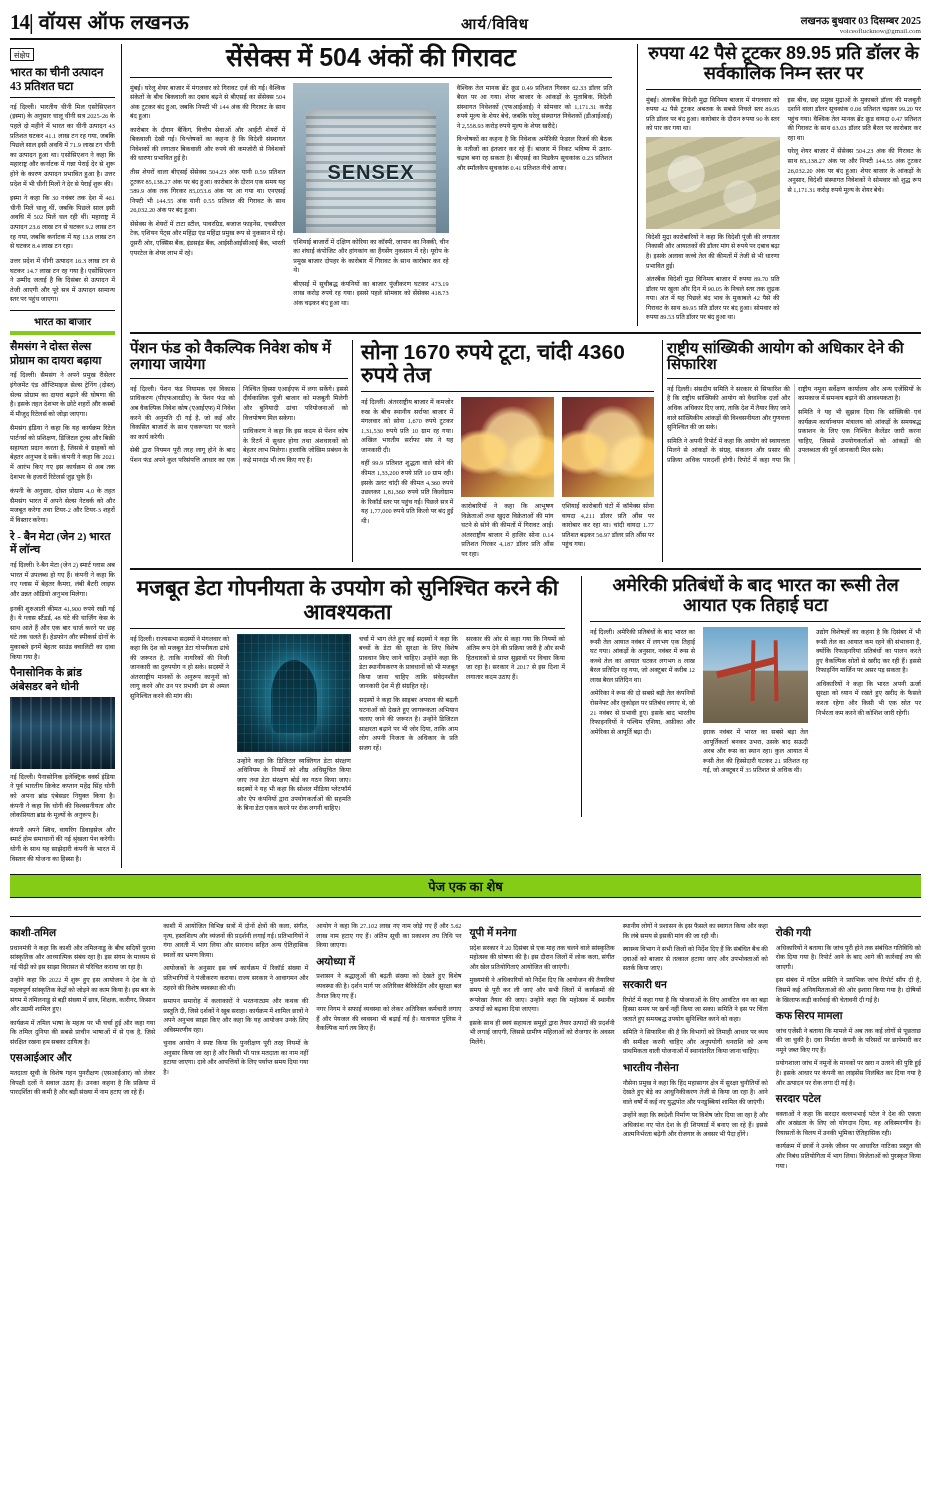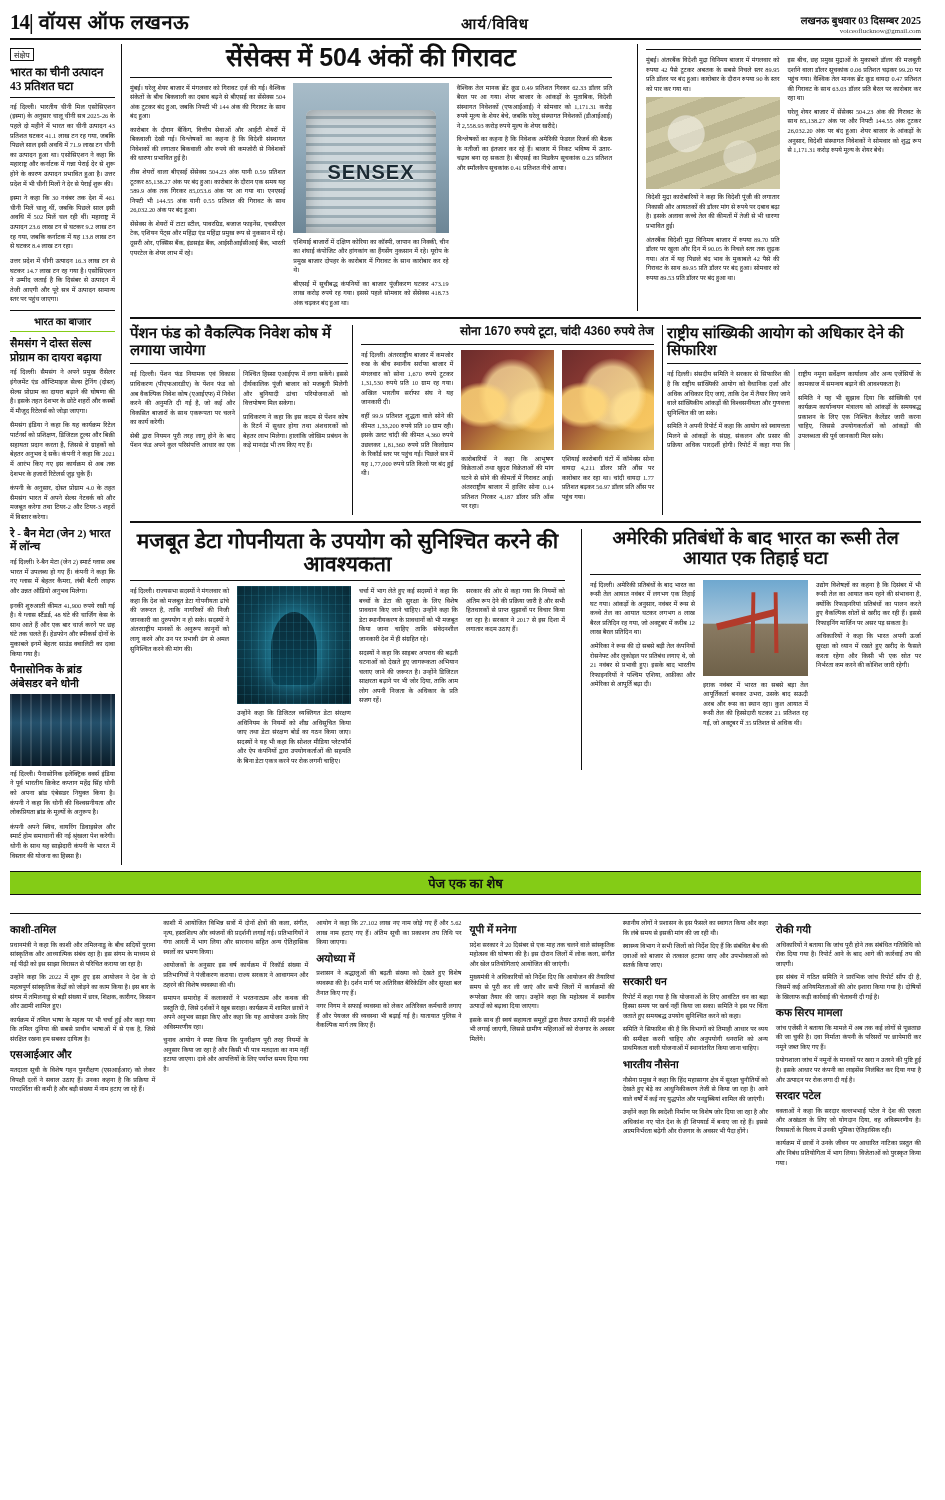--- a/index.html
+++ b/index.html
@@ -56,21 +56,21 @@
   }
   .rail h3 {
     font-size: 11.5px; line-height: 1.25; margin: 2px 0 4px 0; font-weight: bold;
     border-bottom: 1px solid #111; padding-bottom: 3px;
   }
   .rail p {
     font-size: 6.4px; line-height: 1.5; margin: 0 0 5px 0; text-align: justify;
   }
   .rail h4 {
     font-size: 10px; text-align:center; font-weight:bold; margin: 6px 0 4px;
-    border-top: 1px solid #111; border-bottom:1px solid #84cc16; padding: 3px 0;
+    border-top: 1px solid #111; border-bottom:4px solid #84cc16; padding: 3px 0;
   }
   .rail h5 {
     font-size: 11px; line-height:1.25; font-weight: bold; margin: 5px 0 3px 0;
   }
 
   
   .content { padding-left: 8px; }
 
   .hl-xl {
     font-family: "Liberation Sans", sans-serif;
@@ -240,20 +240,21 @@
               <p class="body">बीएसई में सूचीबद्ध कंपनियों का बाजार पूंजीकरण घटकर 473.19 लाख करोड़ रुपये रह गया। इससे पहले सोमवार को सेंसेक्स 418.73 अंक चढ़कर बंद हुआ था।</p>
             </div>
             <div>
               <p class="body">वैश्विक तेल मानक ब्रेंट क्रूड 0.49 प्रतिशत गिरकर 62.33 डॉलर प्रति बैरल पर आ गया। शेयर बाजार के आंकड़ों के मुताबिक, विदेशी संस्थागत निवेशकों (एफआईआई) ने सोमवार को 1,171.31 करोड़ रुपये मूल्य के शेयर बेचे, जबकि घरेलू संस्थागत निवेशकों (डीआईआई) ने 2,558.93 करोड़ रुपये मूल्य के शेयर खरीदे।</p>
               <p class="body">विश्लेषकों का कहना है कि निवेशक अमेरिकी फेडरल रिजर्व की बैठक के नतीजों का इंतजार कर रहे हैं। बाजार में निकट भविष्य में उतार-चढ़ाव बना रह सकता है। बीएसई का मिडकैप सूचकांक 0.23 प्रतिशत और स्मॉलकैप सूचकांक 0.41 प्रतिशत नीचे आया।</p>
             </div>
           </div>
         </div>
 
         <div style="border-left:1px solid #111; padding-left:8px;">
+          <div class="hl-xl" style="font-size:18px; text-align:center;">रुपया 42 पैसे टूटकर 89.95 प्रति डॉलर के सर्वकालिक निम्न स्तर पर</div>
           <div class="rule"></div>
           <div style="display:grid; grid-template-columns:1fr 1fr; gap:8px;">
             <div>
               <p class="body">मुंबई। अंतरबैंक विदेशी मुद्रा विनिमय बाजार में मंगलवार को रुपया 42 पैसे टूटकर अबतक के सबसे निचले स्तर 89.95 प्रति डॉलर पर बंद हुआ। कारोबार के दौरान रुपया 90 के स्तर को पार कर गया था।</p>
               <div class="photo ph-money" style="height:92px; margin:3px 0;"></div>
               <p class="body">विदेशी मुद्रा कारोबारियों ने कहा कि विदेशी पूंजी की लगातार निकासी और आयातकों की डॉलर मांग से रुपये पर दबाव बढ़ा है। इसके अलावा कच्चे तेल की कीमतों में तेजी से भी धारणा प्रभावित हुई।</p>
               <p class="body">अंतरबैंक विदेशी मुद्रा विनिमय बाजार में रुपया 89.70 प्रति डॉलर पर खुला और दिन में 90.05 के निचले स्तर तक लुढ़क गया। अंत में यह पिछले बंद भाव के मुकाबले 42 पैसे की गिरावट के साथ 89.95 प्रति डॉलर पर बंद हुआ। सोमवार को रुपया 89.53 प्रति डॉलर पर बंद हुआ था।</p>
             </div>
             <div>
               <p class="body">इस बीच, छह प्रमुख मुद्राओं के मुकाबले डॉलर की मजबूती दर्शाने वाला डॉलर सूचकांक 0.06 प्रतिशत चढ़कर 99.20 पर पहुंच गया। वैश्विक तेल मानक ब्रेंट क्रूड वायदा 0.47 प्रतिशत की गिरावट के साथ 63.03 डॉलर प्रति बैरल पर कारोबार कर रहा था।</p>
@@ -271,21 +272,21 @@
           <div class="hl-xl" style="font-size:15px;">पेंशन फंड को वैकल्पिक निवेश कोष में लगाया जायेगा</div>
           <div class="rule"></div>
           <div class="cols2">
             <p class="body">नई दिल्ली। पेंशन फंड नियामक एवं विकास प्राधिकरण (पीएफआरडीए) के पेंशन फंड को अब वैकल्पिक निवेश कोष (एआईएफ) में निवेश करने की अनुमति दी गई है, जो कई और विकसित बाजारों के साथ एकरूपता पर चलने का कार्य करेगी।</p>
             <p class="body">सेबी द्वारा नियमन पूरी तरह लागू होने के बाद पेंशन फंड अपने कुल परिसंपत्ति आधार का एक निश्चित हिस्सा एआईएफ में लगा सकेंगे। इससे दीर्घकालिक पूंजी बाजार को मजबूती मिलेगी और बुनियादी ढांचा परियोजनाओं को वित्तपोषण मिल सकेगा।</p>
             <p class="body">प्राधिकरण ने कहा कि इस कदम से पेंशन कोष के रिटर्न में सुधार होगा तथा अंशधारकों को बेहतर लाभ मिलेगा। हालांकि जोखिम प्रबंधन के कड़े मानदंड भी तय किए गए हैं।</p>
           </div>
         </div>
 
         <div style="border-left:1px solid #111;border-right:1px solid #111;padding:0 8px;">
-          <div class="hl-xl" style="font-size:12px; text-align:right;">सोना 1670 रुपये टूटा, चांदी 4360 रुपये तेज</div>
+          <div class="hl-xl" style="font-size:21px; text-align:left;">सोना 1670 रुपये टूटा, चांदी 4360 रुपये तेज</div>
           <div class="rule"></div>
           <div style="display:grid; grid-template-columns:1fr 1fr 1fr; gap:8px;">
             <div>
               <p class="body">नई दिल्ली। अंतरराष्ट्रीय बाजार में कमजोर रुख के बीच स्थानीय सर्राफा बाजार में मंगलवार को सोना 1,670 रुपये टूटकर 1,31,530 रुपये प्रति 10 ग्राम रह गया। अखिल भारतीय सर्राफा संघ ने यह जानकारी दी।</p>
               <p class="body">वहीं 99.9 प्रतिशत शुद्धता वाले सोने की कीमत 1,33,200 रुपये प्रति 10 ग्राम रही। इसके उलट चांदी की कीमत 4,360 रुपये उछलकर 1,81,360 रुपये प्रति किलोग्राम के रिकॉर्ड स्तर पर पहुंच गई। पिछले सत्र में यह 1,77,000 रुपये प्रति किलो पर बंद हुई थी।</p>
             </div>
             <div>
               <div class="photo ph-gold" style="height:100px;"></div>
               <p class="body" style="margin-top:4px;">कारोबारियों ने कहा कि आभूषण विक्रेताओं तथा खुदरा विक्रेताओं की मांग घटने से सोने की कीमतों में गिरावट आई। अंतरराष्ट्रीय बाजार में हाजिर सोना 0.14 प्रतिशत गिरकर 4,187 डॉलर प्रति औंस पर रहा।</p>
             </div>

